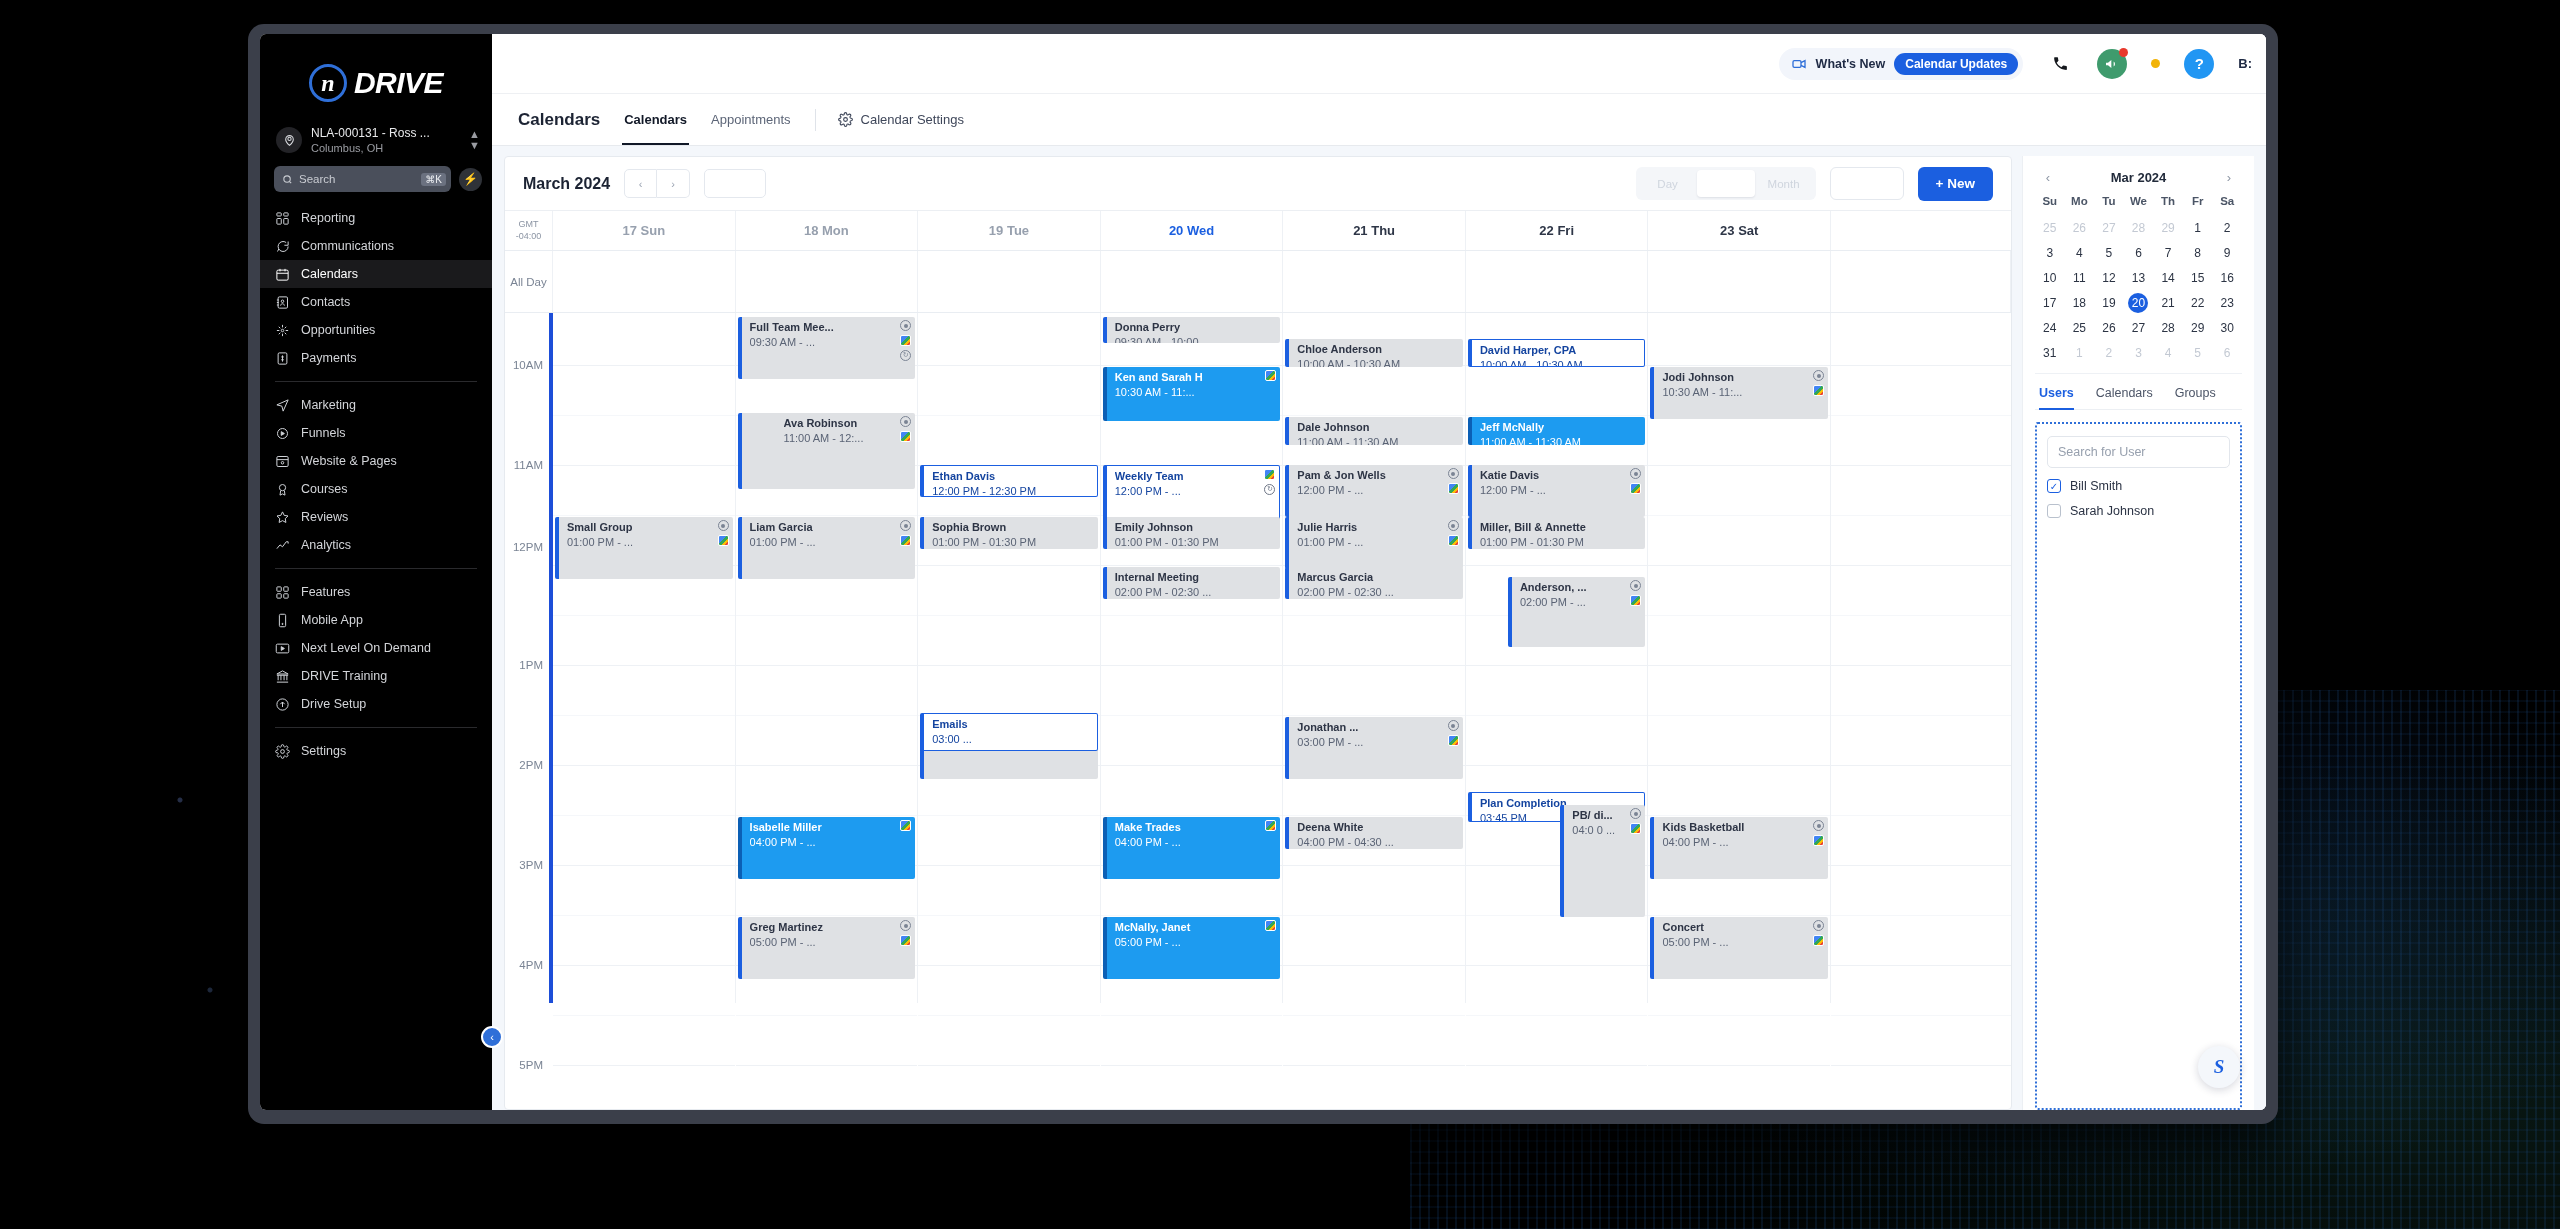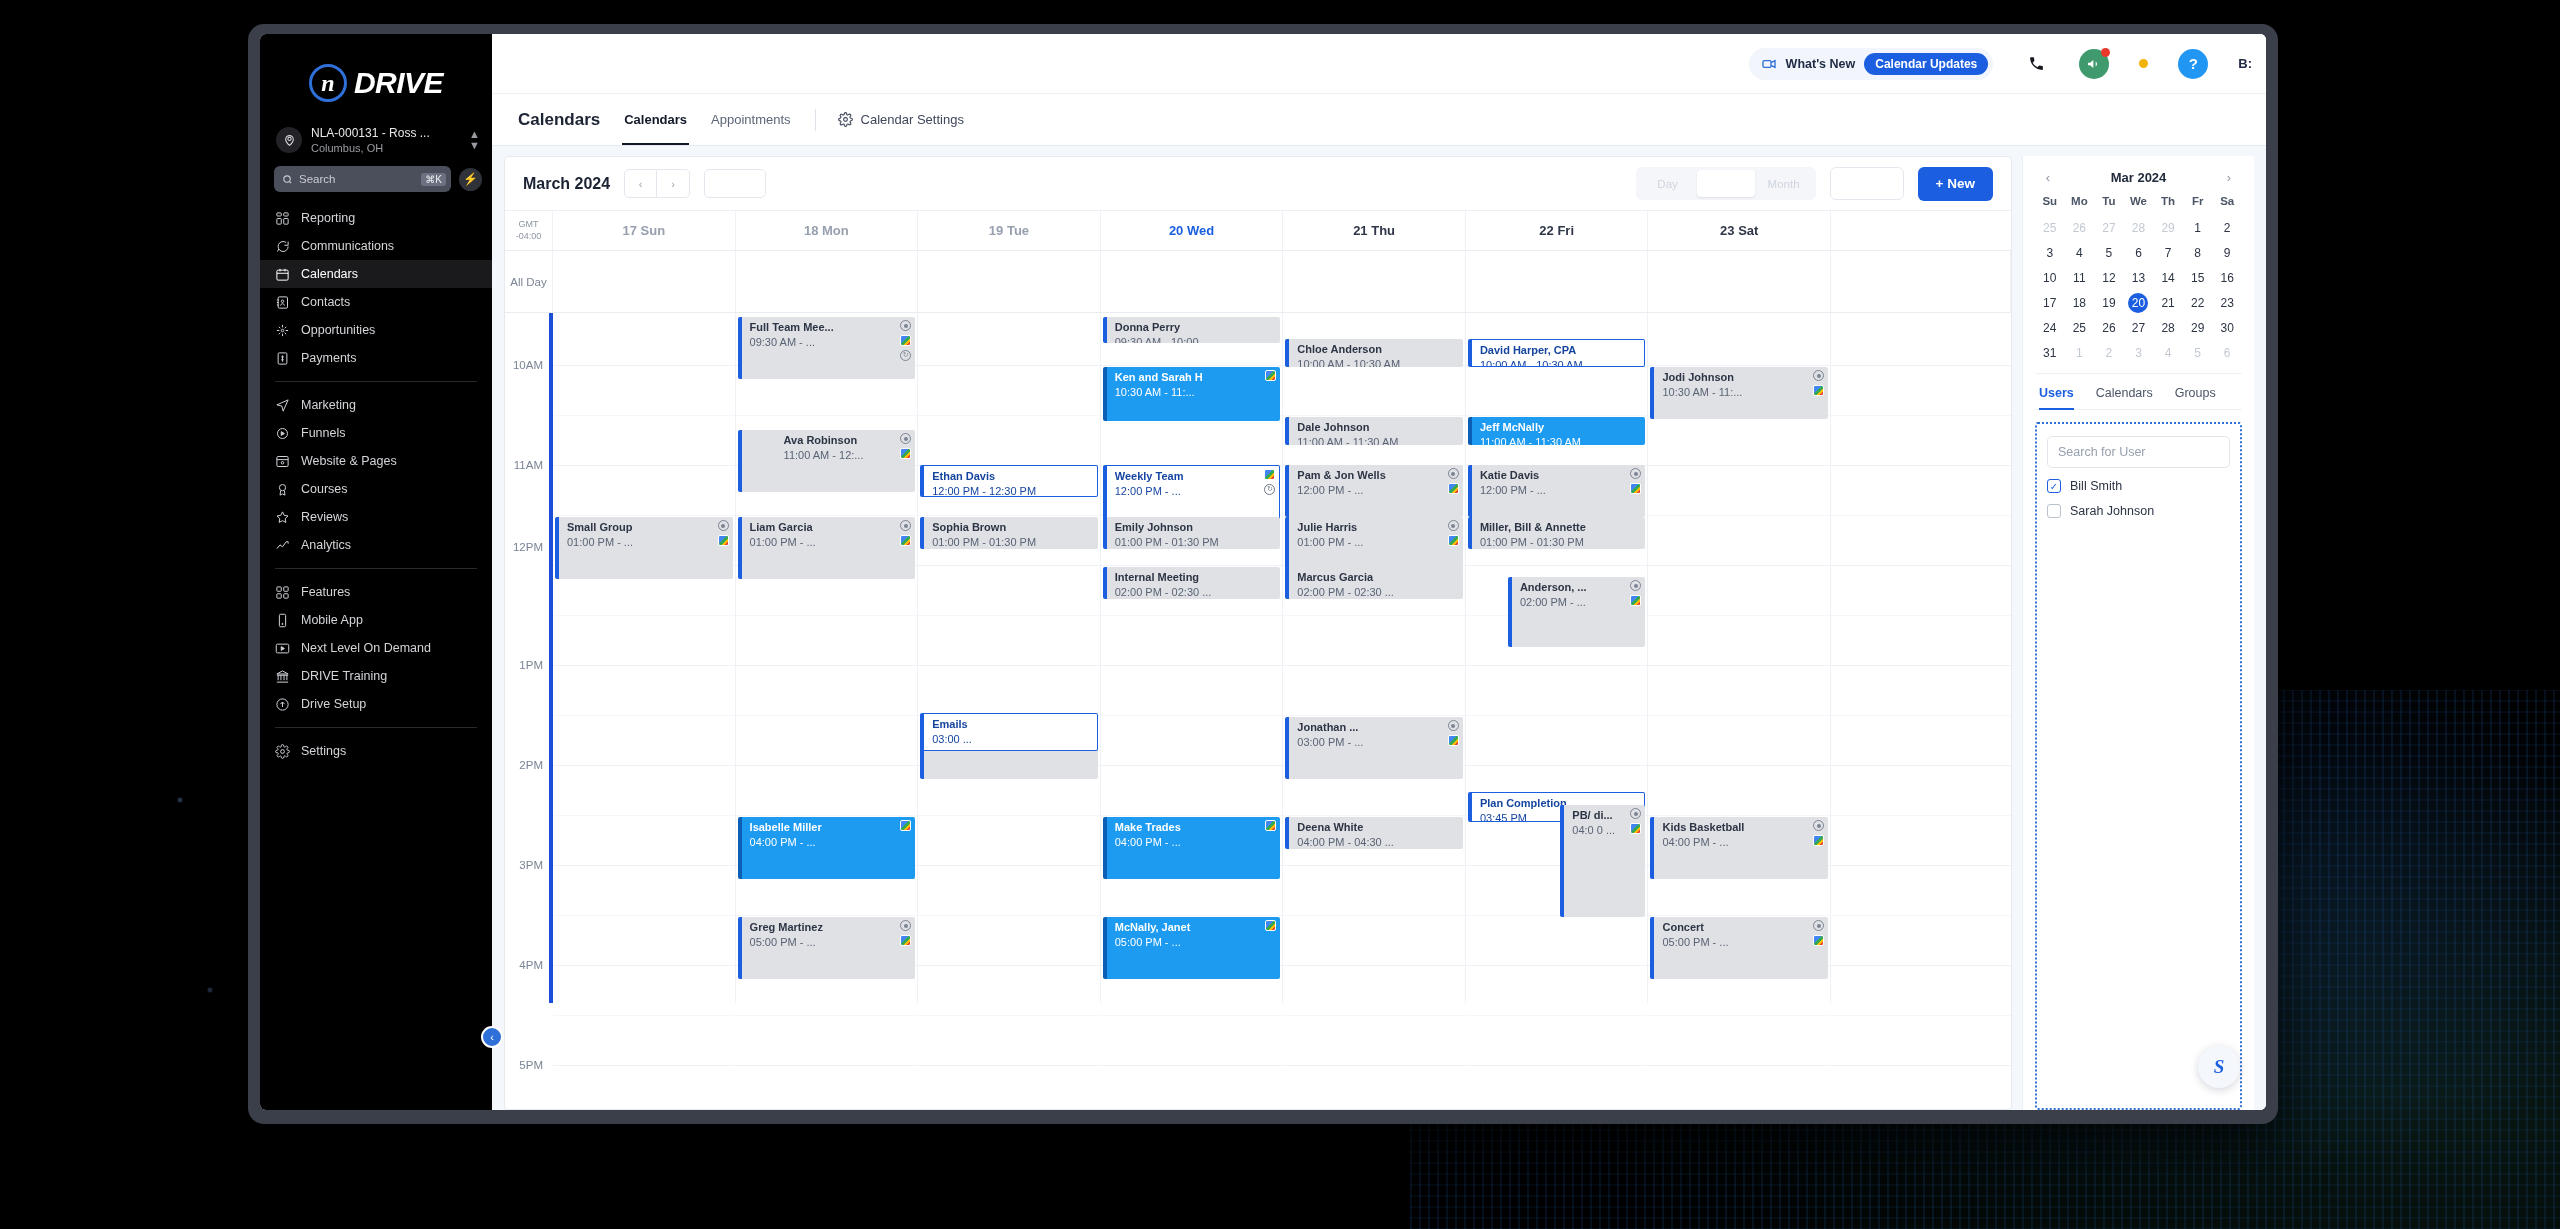--- a/index.html
+++ b/index.html
@@ -124,21 +124,21 @@
     display:flex; align-items:center; justify-content:center;
     border: 2px solid #ffffff;
   }
 
   
   #main { flex:1; display:flex; flex-direction:column; min-width:0; background:#f6f8fb; }
 
   
   #topbar {
     height: 60px; background:#fff; display:flex; align-items:center;
-    justify-content:flex-end; padding: 0 14px 0 0; gap: 30px;
+    justify-content:flex-end; padding: 0 14px 0 0; gap: 24px;
     border-bottom: 1px solid #eef0f3;
   }
   .whatsnew {
     display:flex; align-items:center; gap:9px;
     background:#f2f5fb; border-radius: 18px; padding: 5px 5px 5px 12px;
   }
   .whatsnew .wn-ico { color:#2f6fd8; display:flex; }
   .whatsnew .wn-label { font-size: 12.5px; color:#1f2a44; font-weight:700; }
   .whatsnew .wn-pill {
     background:#1b5fe0; color:#fff; border-radius: 14px;
@@ -711,21 +711,21 @@
                         <div class="nm">Full Team Mee...</div>
                         <div class="tm">09:30 AM - ...</div>
                         <div class="badges">
                           <span class="bg-ico ring">
                             <i></i>
                           </span>
                           <span class="bg-ico gcal"></span>
                           <span class="bg-ico sync">↻</span>
                         </div>
                       </div>
-                      <div class="ev grey" style="top: 117px; height: 62px; padding-left: 42px;">
+                      <div class="ev grey" style="top: 100px; height: 76px; padding-left: 42px;">
                         <div class="nm">Ava Robinson</div>
                         <div class="tm">11:00 AM - 12:...</div>
                         <div class="badges">
                           <span class="bg-ico ring">
                             <i></i>
                           </span>
                           <span class="bg-ico gcal"></span>
                         </div>
                       </div>
                       <div class="ev grey" style="top: 204px; height: 62px;">

